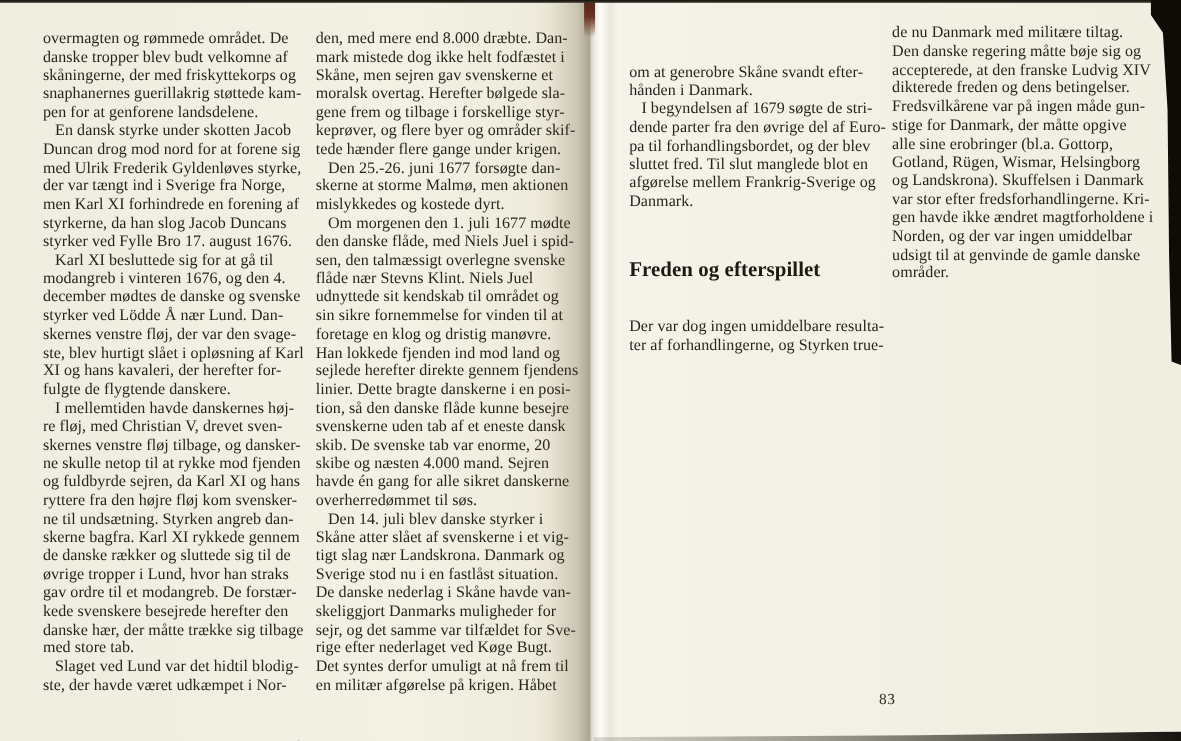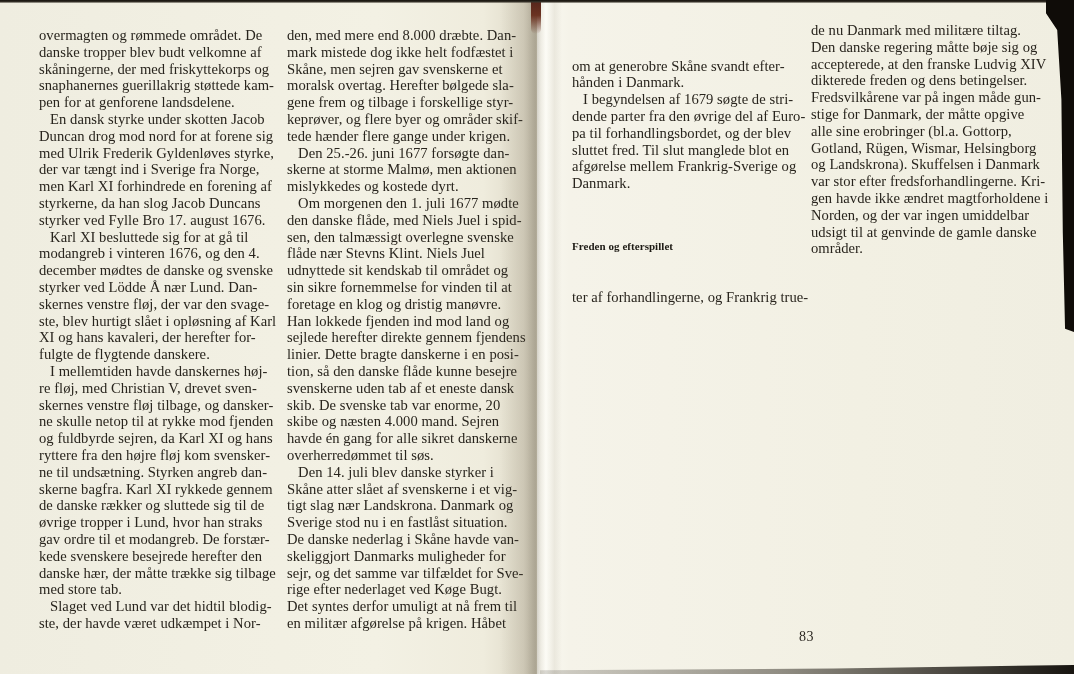--- a/index.html
+++ b/index.html
@@ -48,21 +48,21 @@
     background:linear-gradient(to right,rgba(25,20,12,0.15) 0%,rgba(25,20,12,0.45) 45%,rgba(12,9,5,0.95) 100%);
     clip-path:polygon(0 62%,55% 45%,100% 10%,100% 100%,0 100%);
   }
   .col{
     position:absolute;
     font-size:14.6px;line-height:16.8px;color:#28241d;
     white-space:pre;letter-spacing:0.05px;
   }
   .tline{height:16.8px;}
   .section-heading{
-    font-weight:bold;font-size:11px;line-height:18px;
+    font-weight:bold;font-size:19px;line-height:18px;
     margin-top:11px;margin-bottom:1px;color:#1d1a14;
   }
   .page-number{
     position:absolute;font-size:14px;color:#2c2822;letter-spacing:0.5px;
   }
 </style>
 </head>
 <body>
 
 <div class="stage">
@@ -70,21 +70,21 @@
   <div class="page page-left"></div>
   <div class="page page-right"></div>
 
   <div class="col" style="left:39px;top:27px;width:248px;"><div class="tline">overmagten og rømmede området. De</div><div class="tline">danske tropper blev budt velkomne af</div><div class="tline">skåningerne, der med friskyttekorps og</div><div class="tline">snaphanernes guerillakrig støttede kam-</div><div class="tline">pen for at genforene landsdelene.</div><div class="tline">   En dansk styrke under skotten Jacob</div><div class="tline">Duncan drog mod nord for at forene sig</div><div class="tline">med Ulrik Frederik Gyldenløves styrke,</div><div class="tline">der var tængt ind i Sverige fra Norge,</div><div class="tline">men Karl XI forhindrede en forening af</div><div class="tline">styrkerne, da han slog Jacob Duncans</div><div class="tline">styrker ved Fylle Bro 17. august 1676.</div><div class="tline">   Karl XI besluttede sig for at gå til</div><div class="tline">modangreb i vinteren 1676, og den 4.</div><div class="tline">december mødtes de danske og svenske</div><div class="tline">styrker ved Lödde Å nær Lund. Dan-</div><div class="tline">skernes venstre fløj, der var den svage-</div><div class="tline">ste, blev hurtigt slået i opløsning af Karl</div><div class="tline">XI og hans kavaleri, der herefter for-</div><div class="tline">fulgte de flygtende danskere.</div><div class="tline">   I mellemtiden havde danskernes høj-</div><div class="tline">re fløj, med Christian V, drevet sven-</div><div class="tline">skernes venstre fløj tilbage, og dansker-</div><div class="tline">ne skulle netop til at rykke mod fjenden</div><div class="tline">og fuldbyrde sejren, da Karl XI og hans</div><div class="tline">ryttere fra den højre fløj kom svensker-</div><div class="tline">ne til undsætning. Styrken angreb dan-</div><div class="tline">skerne bagfra. Karl XI rykkede gennem</div><div class="tline">de danske rækker og sluttede sig til de</div><div class="tline">øvrige tropper i Lund, hvor han straks</div><div class="tline">gav ordre til et modangreb. De forstær-</div><div class="tline">kede svenskere besejrede herefter den</div><div class="tline">danske hær, der måtte trække sig tilbage</div><div class="tline">med store tab.</div><div class="tline">   Slaget ved Lund var det hidtil blodig-</div><div class="tline">ste, der havde været udkæmpet i Nor-</div></div>
 
   <div class="col" style="left:287px;top:27px;width:248px;"><div class="tline">den, med mere end 8.000 dræbte. Dan-</div><div class="tline">mark mistede dog ikke helt fodfæstet i</div><div class="tline">Skåne, men sejren gav svenskerne et</div><div class="tline">moralsk overtag. Herefter bølgede sla-</div><div class="tline">gene frem og tilbage i forskellige styr-</div><div class="tline">keprøver, og flere byer og områder skif-</div><div class="tline">tede hænder flere gange under krigen.</div><div class="tline">   Den 25.-26. juni 1677 forsøgte dan-</div><div class="tline">skerne at storme Malmø, men aktionen</div><div class="tline">mislykkedes og kostede dyrt.</div><div class="tline">   Om morgenen den 1. juli 1677 mødte</div><div class="tline">den danske flåde, med Niels Juel i spid-</div><div class="tline">sen, den talmæssigt overlegne svenske</div><div class="tline">flåde nær Stevns Klint. Niels Juel</div><div class="tline">udnyttede sit kendskab til området og</div><div class="tline">sin sikre fornemmelse for vinden til at</div><div class="tline">foretage en klog og dristig manøvre.</div><div class="tline">Han lokkede fjenden ind mod land og</div><div class="tline">sejlede herefter direkte gennem fjendens</div><div class="tline">linier. Dette bragte danskerne i en posi-</div><div class="tline">tion, så den danske flåde kunne besejre</div><div class="tline">svenskerne uden tab af et eneste dansk</div><div class="tline">skib. De svenske tab var enorme, 20</div><div class="tline">skibe og næsten 4.000 mand. Sejren</div><div class="tline">havde én gang for alle sikret danskerne</div><div class="tline">overherredømmet til søs.</div><div class="tline">   Den 14. juli blev danske styrker i</div><div class="tline">Skåne atter slået af svenskerne i et vig-</div><div class="tline">tigt slag nær Landskrona. Danmark og</div><div class="tline">Sverige stod nu i en fastlåst situation.</div><div class="tline">De danske nederlag i Skåne havde van-</div><div class="tline">skeliggjort Danmarks muligheder for</div><div class="tline">sejr, og det samme var tilfældet for Sve-</div><div class="tline">rige efter nederlaget ved Køge Bugt.</div><div class="tline">Det syntes derfor umuligt at nå frem til</div><div class="tline">en militær afgørelse på krigen. Håbet</div></div>
 
   <div class="col" style="left:572px;top:24px;width:240px;">
     <div><div class="tline">om at generobre Skåne svandt efter-</div><div class="tline">hånden i Danmark.</div><div class="tline">   I begyndelsen af 1679 søgte de stri-</div><div class="tline">dende parter fra den øvrige del af Euro-</div><div class="tline">pa til forhandlingsbordet, og der blev</div><div class="tline">sluttet fred. Til slut manglede blot en</div><div class="tline">afgørelse mellem Frankrig-Sverige og</div><div class="tline">Danmark.</div></div>
     <div class="section-heading">Freden og efterspillet</div>
-    <div><div class="tline">ter af forhandlingerne, og Frankrig true-</div></div>
+    <div><div class="tline">Der var dog ingen umiddelbare resulta-</div><div class="tline">ter af forhandlingerne, og Styrken true-</div></div>
   </div>
 
   <div class="col" style="left:811px;top:22px;width:240px;"><div class="tline">de nu Danmark med militære tiltag.</div><div class="tline">Den danske regering måtte bøje sig og</div><div class="tline">accepterede, at den franske Ludvig XIV</div><div class="tline">dikterede freden og dens betingelser.</div><div class="tline">Fredsvilkårene var på ingen måde gun-</div><div class="tline">stige for Danmark, der måtte opgive</div><div class="tline">alle sine erobringer (bl.a. Gottorp,</div><div class="tline">Gotland, Rügen, Wismar, Helsingborg</div><div class="tline">og Landskrona). Skuffelsen i Danmark</div><div class="tline">var stor efter fredsforhandlingerne. Kri-</div><div class="tline">gen havde ikke ændret magtforholdene i</div><div class="tline">Norden, og der var ingen umiddelbar</div><div class="tline">udsigt til at genvinde de gamle danske</div><div class="tline">områder.</div></div>
 
   <div class="page-number" style="left:268px;top:672px;">94</div>
   <div class="page-number" style="left:799px;top:629px;">83</div>
 
   <div class="gutter"></div>
   <div class="binding-mark"></div>
 

